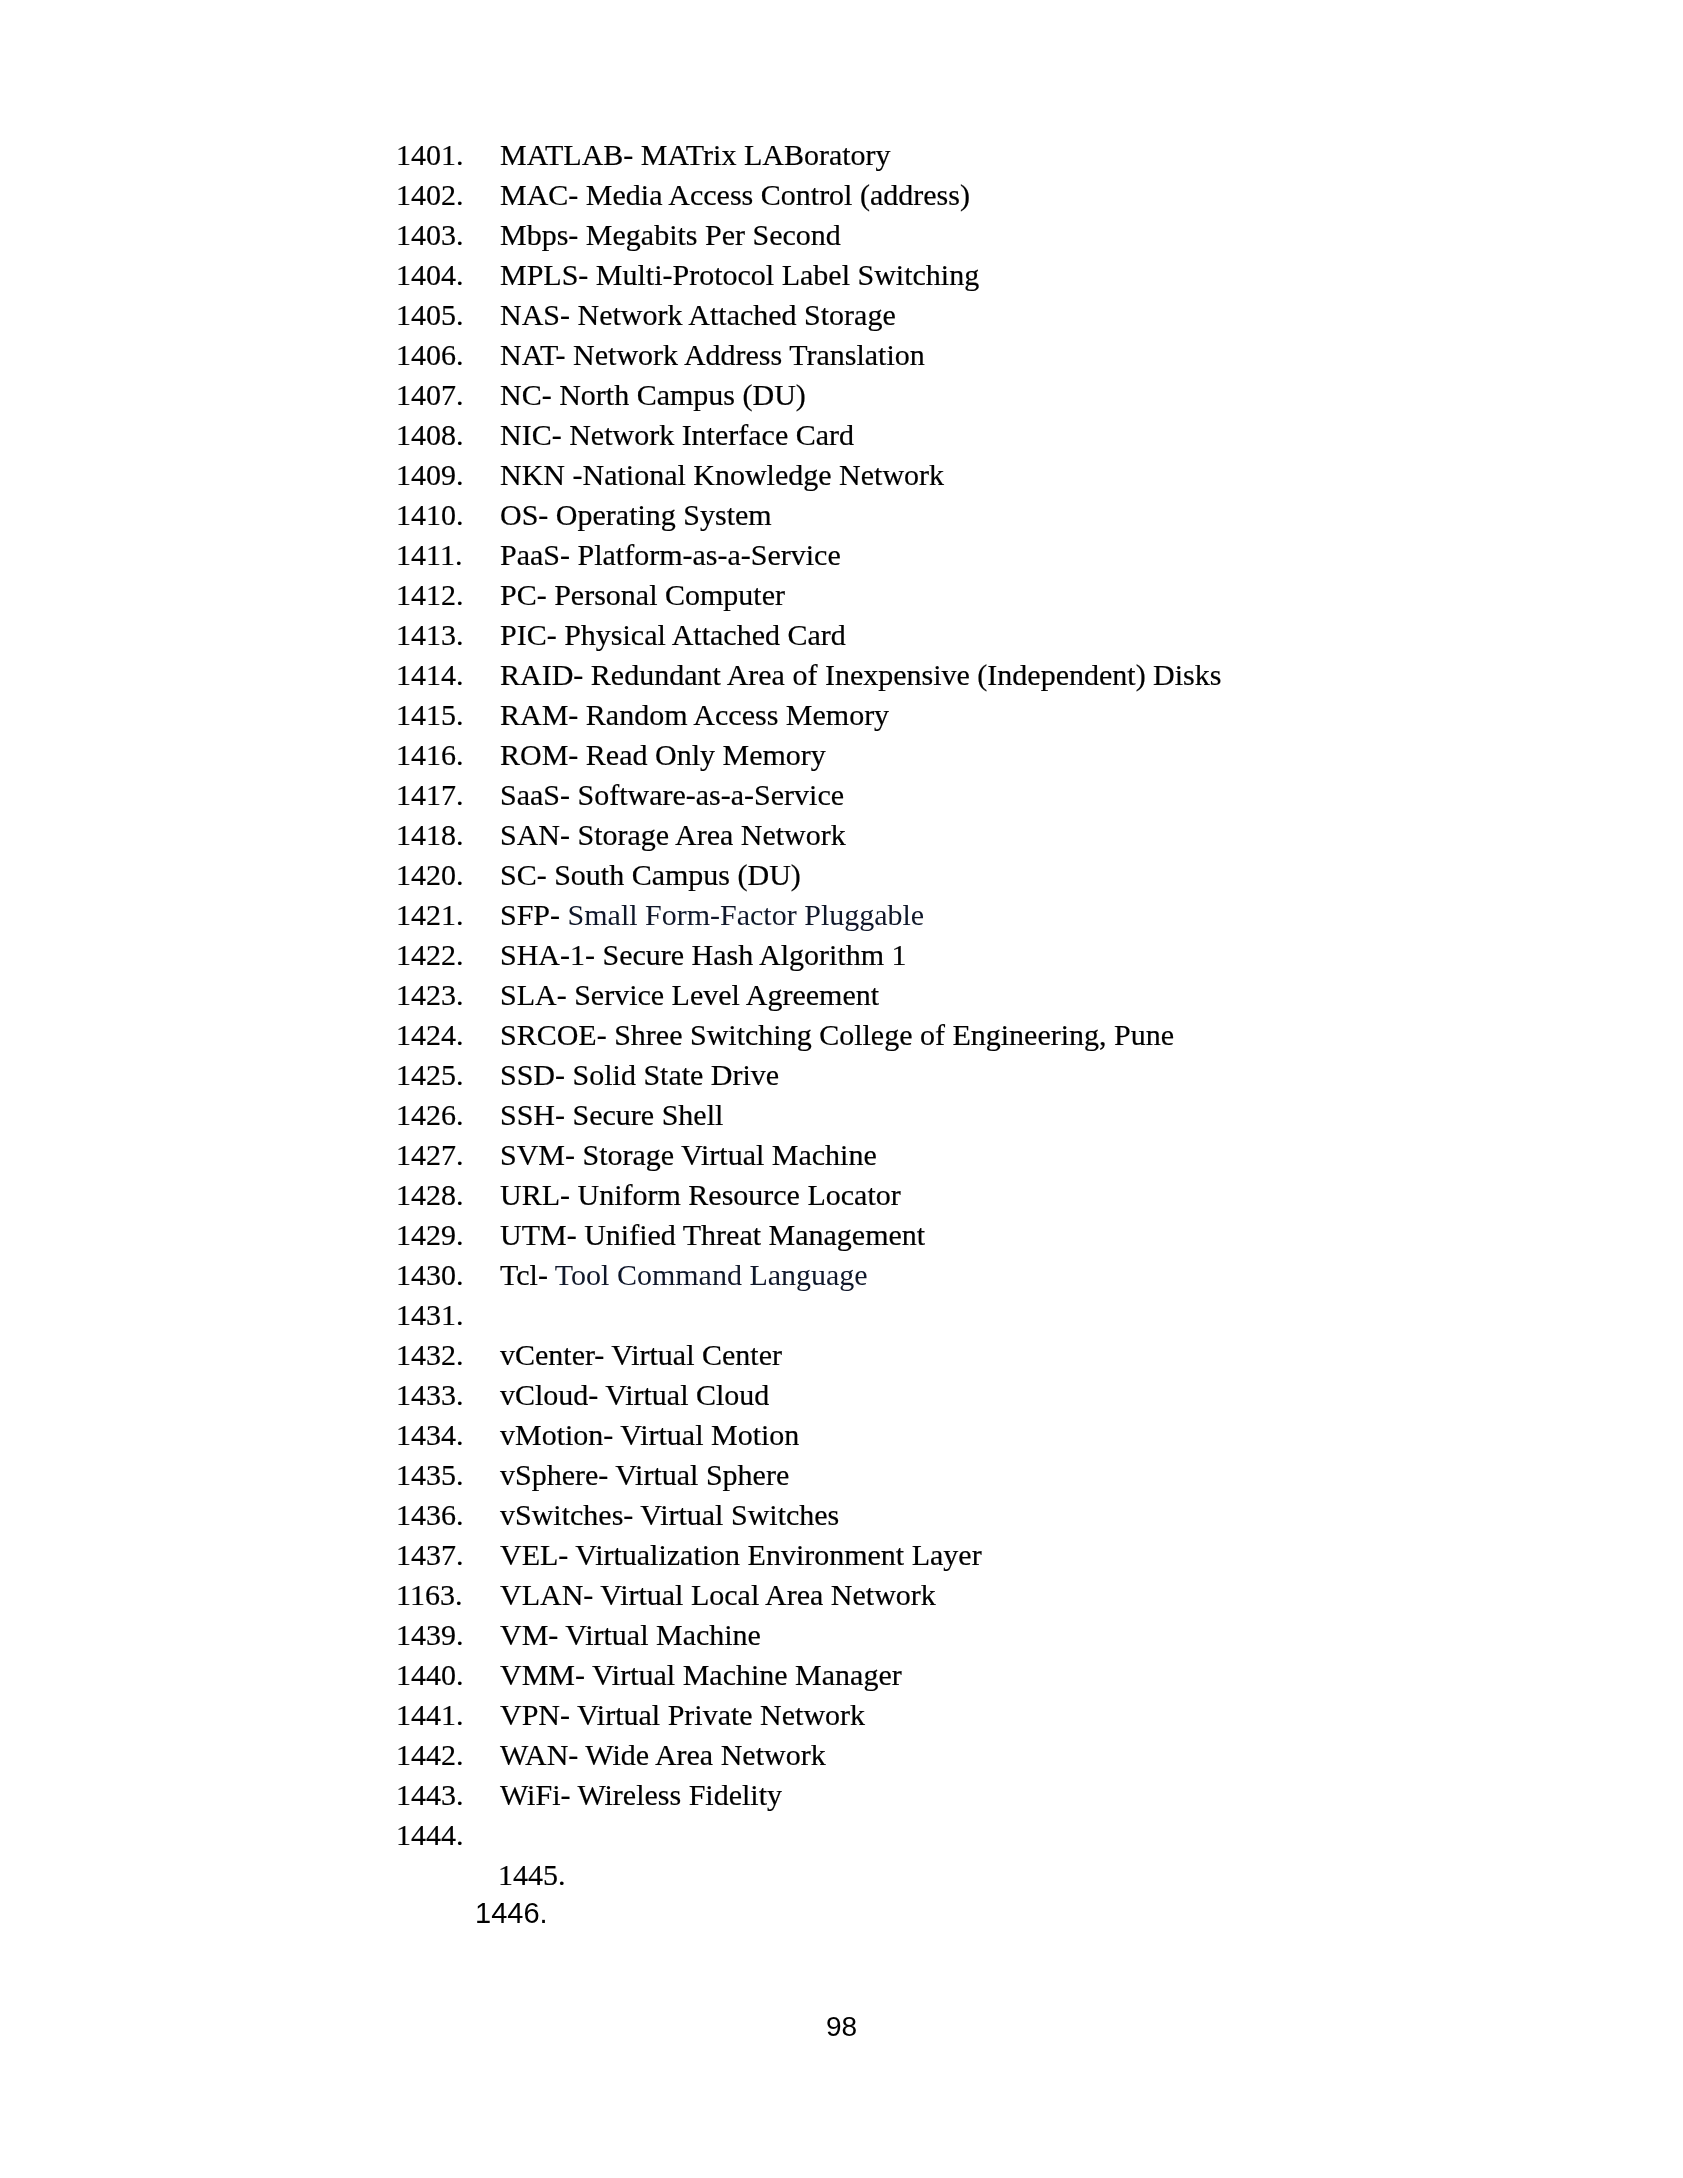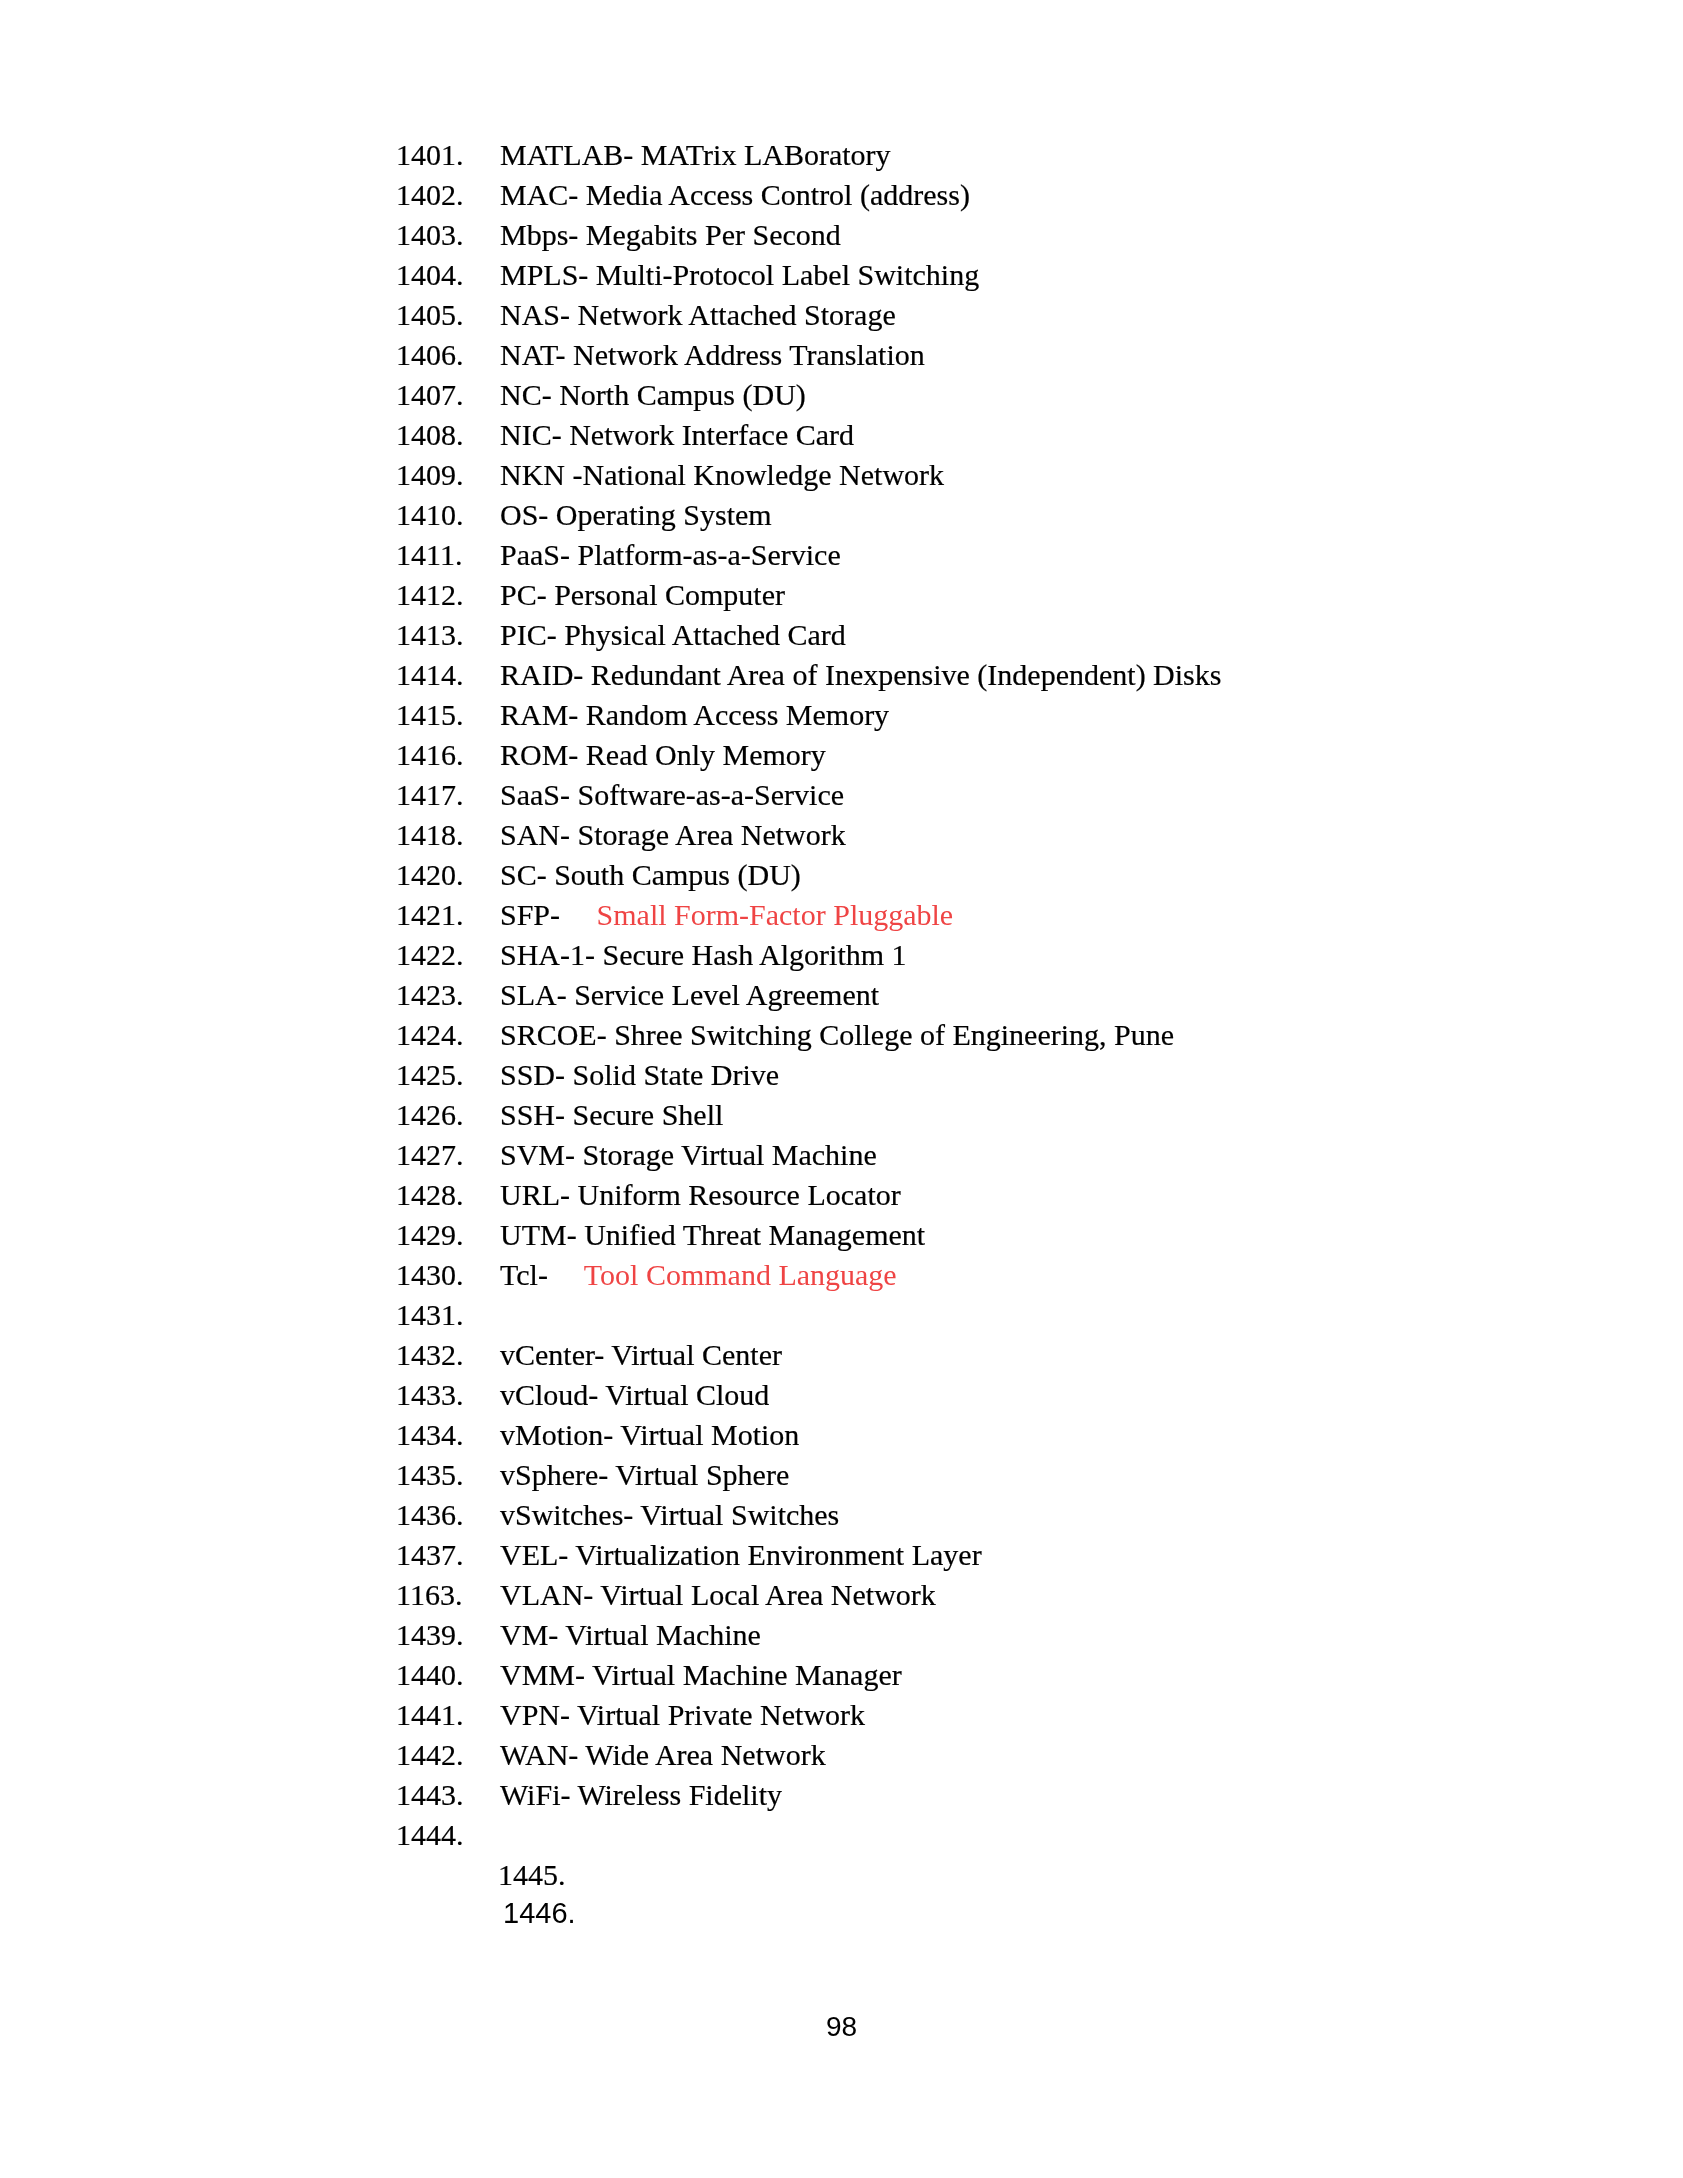--- a/index.html
+++ b/index.html
@@ -39,30 +39,29 @@
     width: 104px;
   }
   .row .text {
     flex: 0 0 auto;
     white-space: pre;
   }
   .row.indent-1 {
     margin-left: 102px;
   }
   .row.indent-2 {
-    margin-left: 107px;
+    margin-left: 79px;
     font-family: "Liberation Sans", sans-serif;
     font-size: 29px;
     line-height: 36px;
     -webkit-text-stroke: 0;
   }
   .light {
     -webkit-text-stroke: 0;
-    color: #ef4444;
-    margin-left: 29px;
+    color: #0f172a;
   }
   .page-number {
     position: absolute;
     top: 2008px;
     left: 0;
     right: 0;
     text-align: center;
     font-family: "Liberation Sans", sans-serif;
     font-size: 28px;
     line-height: 38px;

